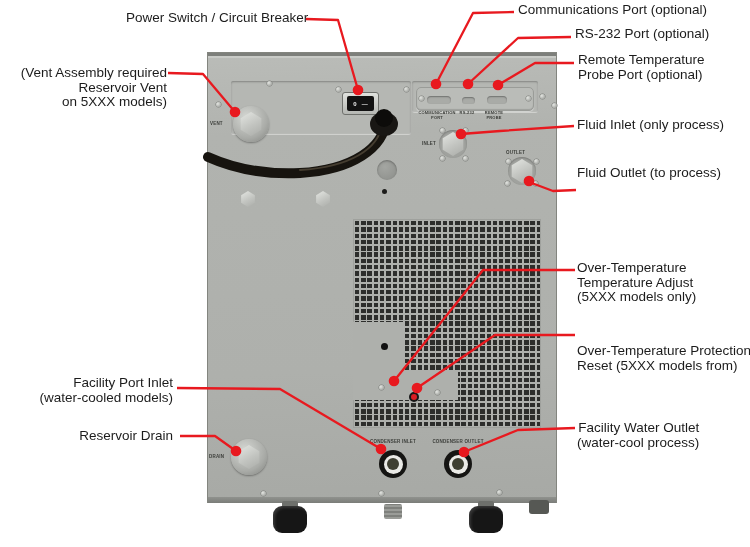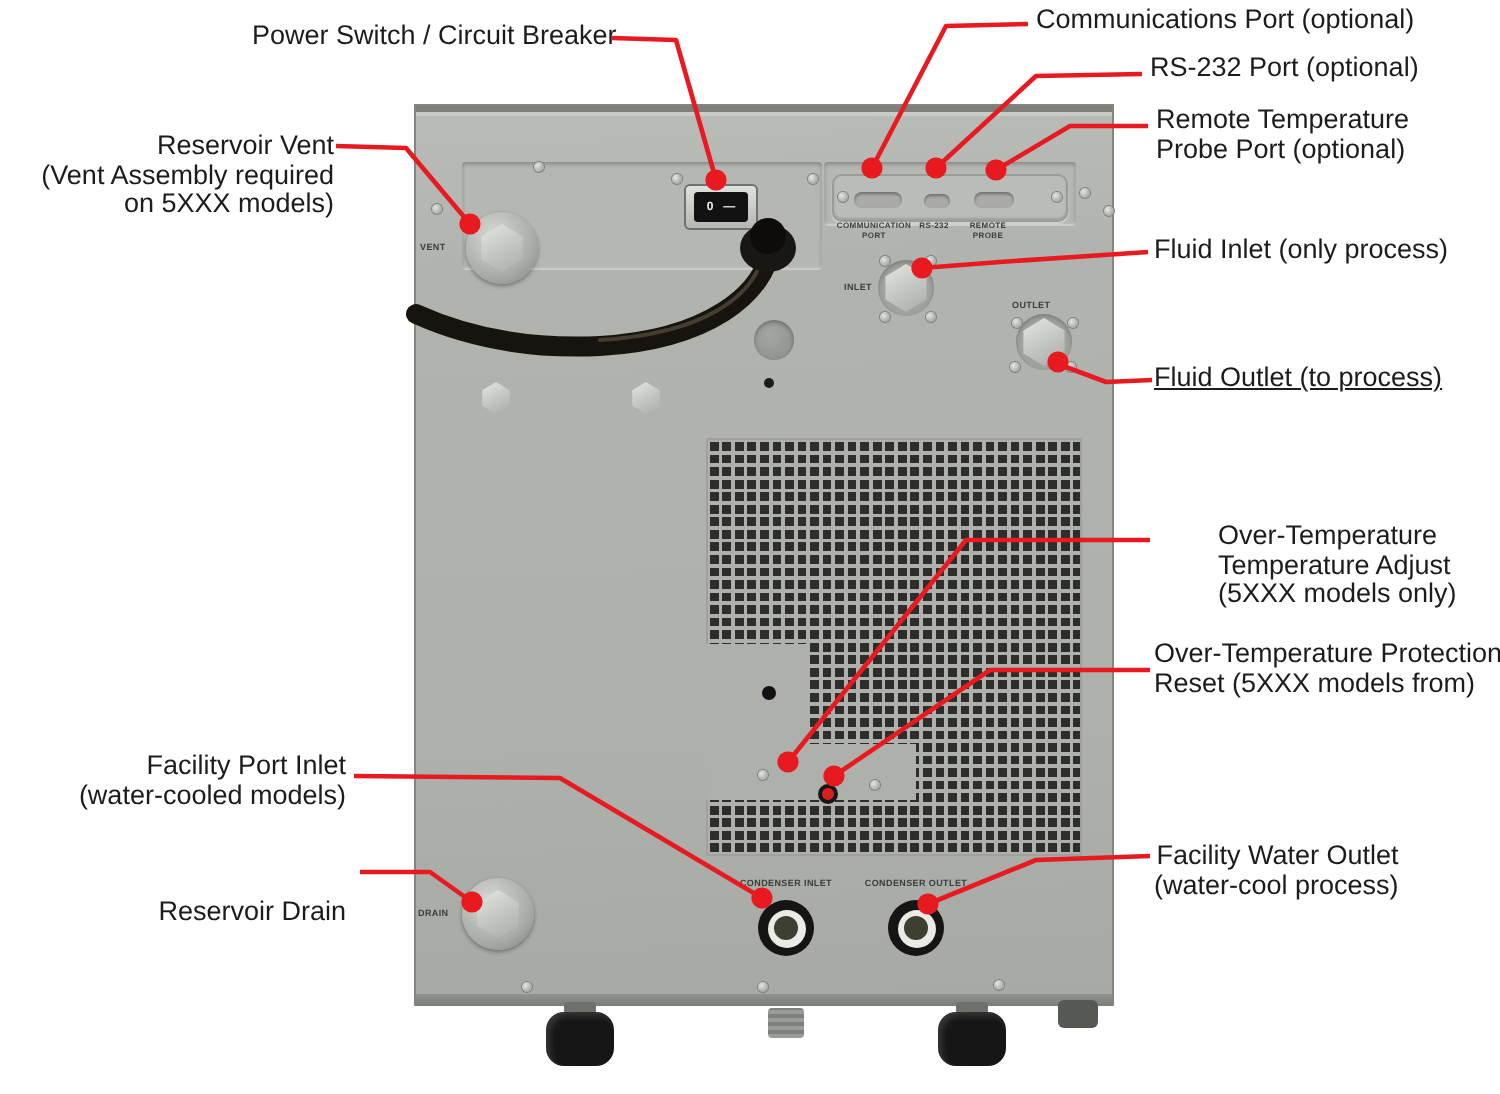--- a/index.html
+++ b/index.html
@@ -227,42 +227,42 @@
   <span class="ln">Communications Port (optional)</span>
 </div>
 <div class="callout" style="left:575px;top:27px;">
   <span class="ln">RS-232 Port (optional)</span>
 </div>
 <div class="callout" style="left:578px;top:53px;">
   <span class="ln">Remote Temperature</span>
   <span class="ln">Probe Port (optional)</span>
 </div>
 <div class="callout ra" style="left:4px;top:66px;width:163px;">
+  <span class="ln">(Vent Assembly required</span>
   <span class="ln">Reservoir Vent</span>
-  <span class="ln">(Vent Assembly required</span>
   <span class="ln">on 5XXX models)</span>
 </div>
 <div class="callout" style="left:577px;top:118px;">
   <span class="ln">Fluid Inlet (only process)</span>
 </div>
-<div class="callout" style="left:577px;top:182px;text-decoration:underline;">
+<div class="callout" style="left:577px;top:166px;">
   <span class="ln">Fluid Outlet (to process)</span>
 </div>
-<div class="callout" style="left:577px;top:261px;margin-left:32px;">
+<div class="callout" style="left:577px;top:261px;">
   <span class="ln">Over-Temperature</span>
   <span class="ln">Temperature Adjust</span>
   <span class="ln">(5XXX models only)</span>
 </div>
-<div class="callout" style="left:577px;top:320px;">
+<div class="callout" style="left:577px;top:344px;">
   <span class="ln">Over-Temperature Protection</span>
   <span class="ln">Reset (5XXX models from)</span>
 </div>
 <div class="callout ra" style="left:10px;top:376px;width:163px;">
   <span class="ln">Facility Port Inlet</span>
   <span class="ln">(water-cooled models)</span>
 </div>
-<div class="callout ra" style="left:10px;top:429px;width:163px;margin-top:20px;">
+<div class="callout ra" style="left:10px;top:429px;width:163px;">
   <span class="ln">Reservoir Drain</span>
 </div>
 <div class="callout" style="left:577px;top:421px;text-align:right;">
   <span class="ln">Facility Water Outlet</span>
   <span class="ln">(water-cool process)</span>
 </div>
 
 </body></html>

